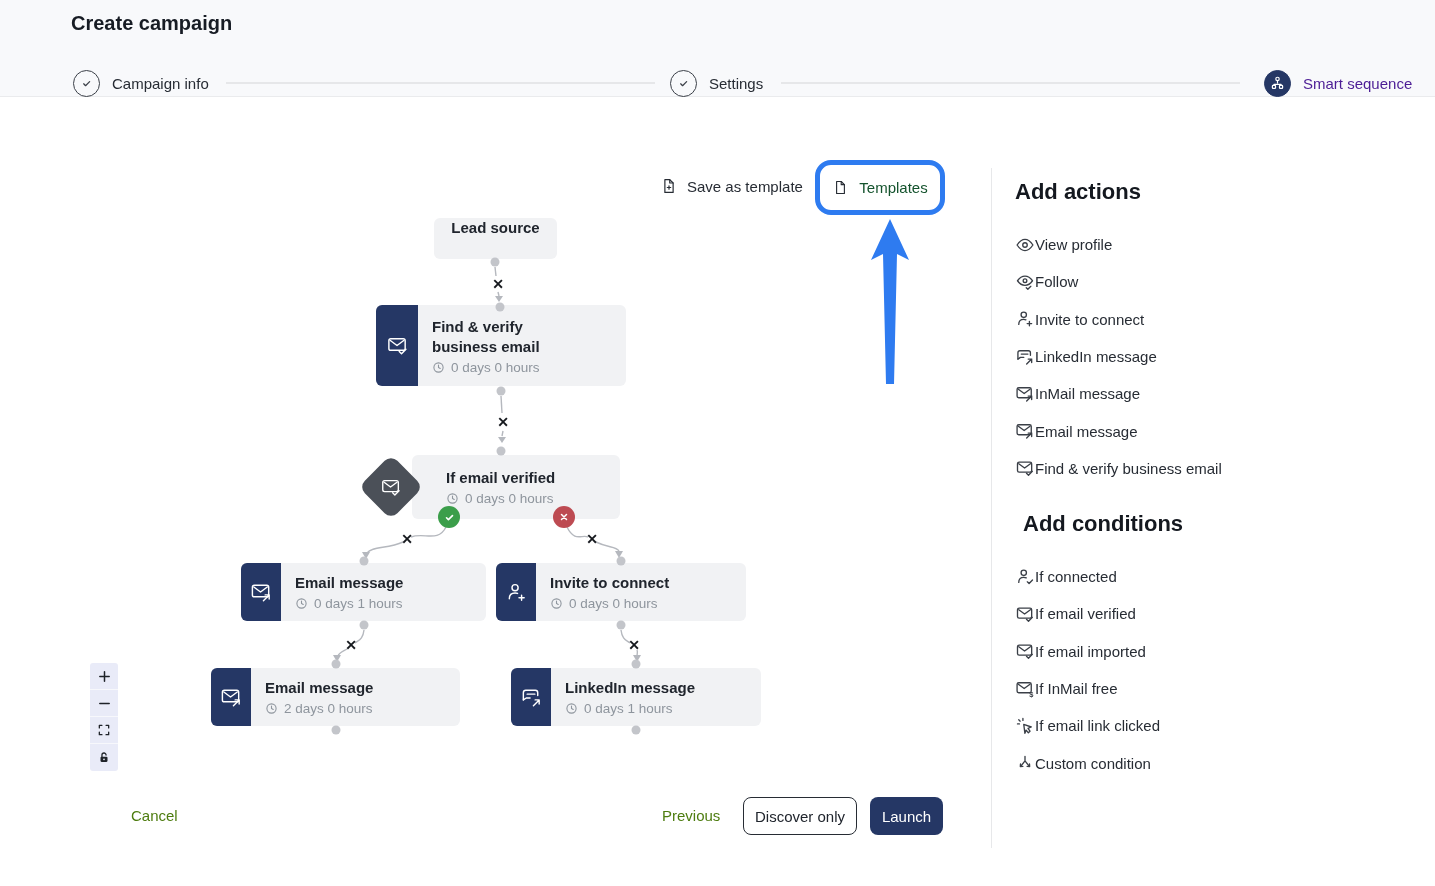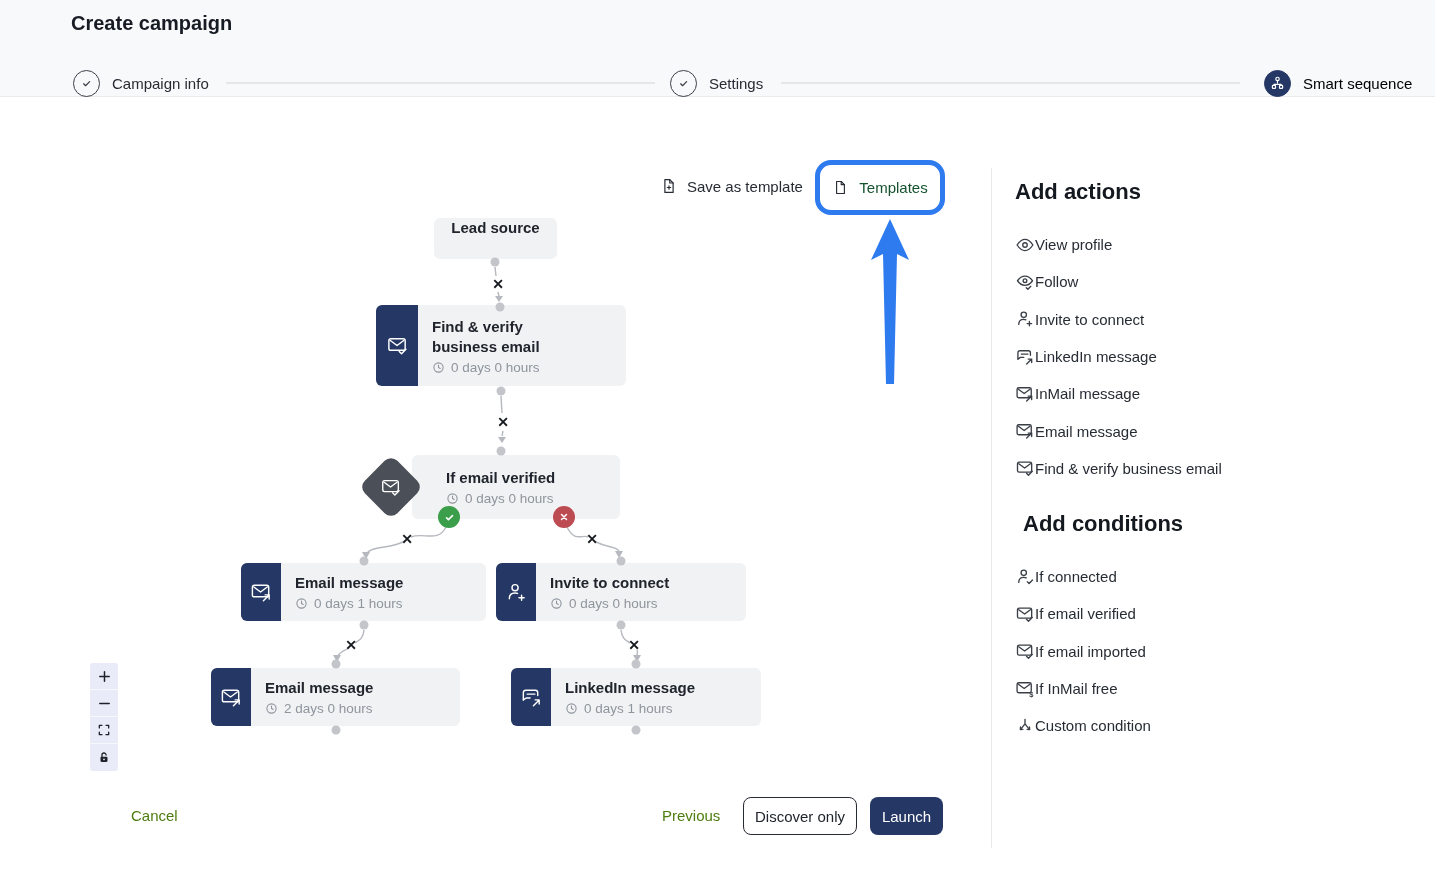--- a/index.html
+++ b/index.html
@@ -109,21 +109,21 @@
 
     <div class="step" style="left:1264px;">
       <span class="step-circle filled">
         <svg width="17" height="17" viewBox="0 0 24 24" fill="none" stroke="#fff" stroke-width="1.7" stroke-linecap="round" stroke-linejoin="round">
           <circle cx="12" cy="5.6" r="2.4"></circle>
             <path d="M12 8 v3.2 M7 14.6 v-1.4 h10 v1.4"></path>
           <rect x="4.8" y="14.6" width="4.4" height="4.4" rx="1"></rect>
             <rect x="14.8" y="14.6" width="4.4" height="4.4" rx="1"></rect>
         </svg>
       </span>
-      <span class="step-label" style="color:#000000;">Smart sequence</span>
+      <span class="step-label" style="color:#4c1d95;">Smart sequence</span>
     </div>
   </div>
 
   <button class="tool-btn" style="left:660px;top:176px;">
     <span>
       <svg width="18" height="20" viewBox="0 0 24 24" fill="none" stroke="#272C34" stroke-width="1.6" stroke-linecap="round" stroke-linejoin="round">
         <path d="M6.5 3.5 H13 l4.5 4.5 v12.5 h-11 Z"></path>
           <path d="M13 3.5 V8 h4.5"></path>
           <path d="M9.7 14 h4.6 M12 11.7 v4.6"></path>
       </svg>
@@ -474,20 +474,29 @@
           <rect x="2.5" y="4.5" width="17" height="12" rx="2"></rect>
             <path d="M4 6.3 L11 11.5 L18 6.3"></path>
           <text x="17" y="21.5" font-size="9" stroke="none" fill="currentColor" font-family="Liberation Sans, sans-serif" font-weight="bold">$</text>
         </svg>
       </span>
       <span>If InMail free</span>
     </div>
     <div class="side-item">
       <span class="ic">
         <svg width="20" height="20" viewBox="0 0 24 24" fill="none" stroke="currentColor" stroke-width="1.6" stroke-linecap="round" stroke-linejoin="round">
+          <path d="M10.5 10 l9 3.2 -3.9 1.6 2.4 3.4 -2 2 -2.6-3.3 -1.5 3.9 Z"></path>
+          <path d="M4.5 4.5 l1.7 1.7 M9.5 3 v2.3 M3 9.5 h2.3"></path>
+        </svg>
+      </span>
+      <span>If email link clicked</span>
+    </div>
+    <div class="side-item">
+      <span class="ic">
+        <svg width="20" height="20" viewBox="0 0 24 24" fill="none" stroke="currentColor" stroke-width="1.6" stroke-linecap="round" stroke-linejoin="round">
           <path d="M12 4 v5.5 M12 9.5 L6.8 16 M12 9.5 L17.2 16"></path>
           <path d="M6.6 13.2 L6.4 16.3 l3.1-.2 M17.4 13.2 l.2 3.1 -3.1-.2"></path>
         </svg>
       </span>
       <span>Custom condition</span>
     </div>
   </div>
 
 </div>
 

